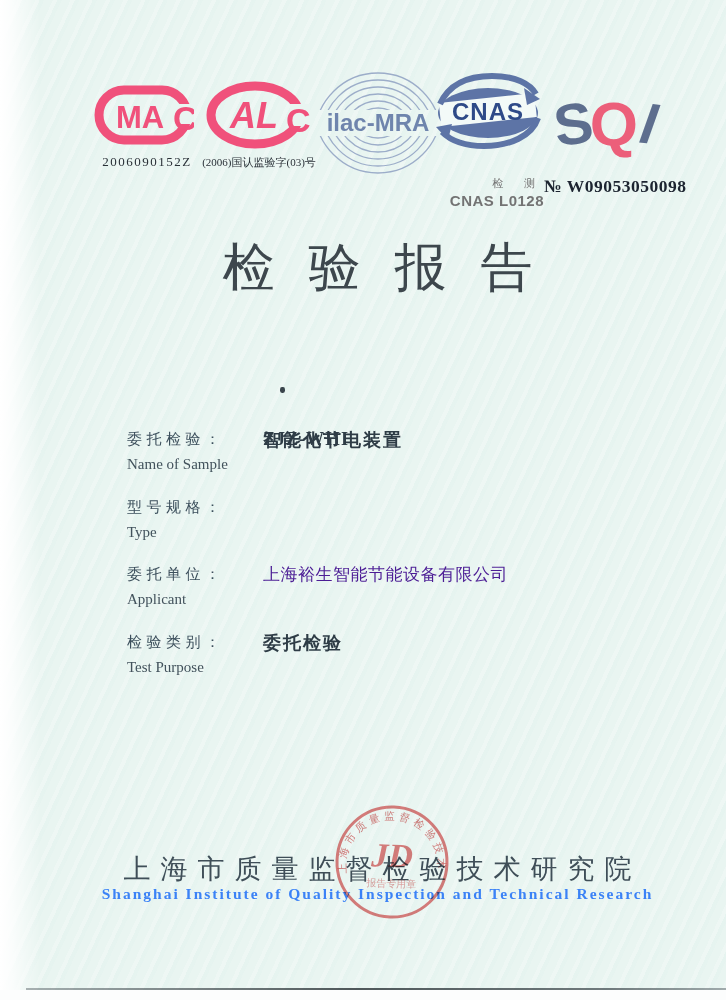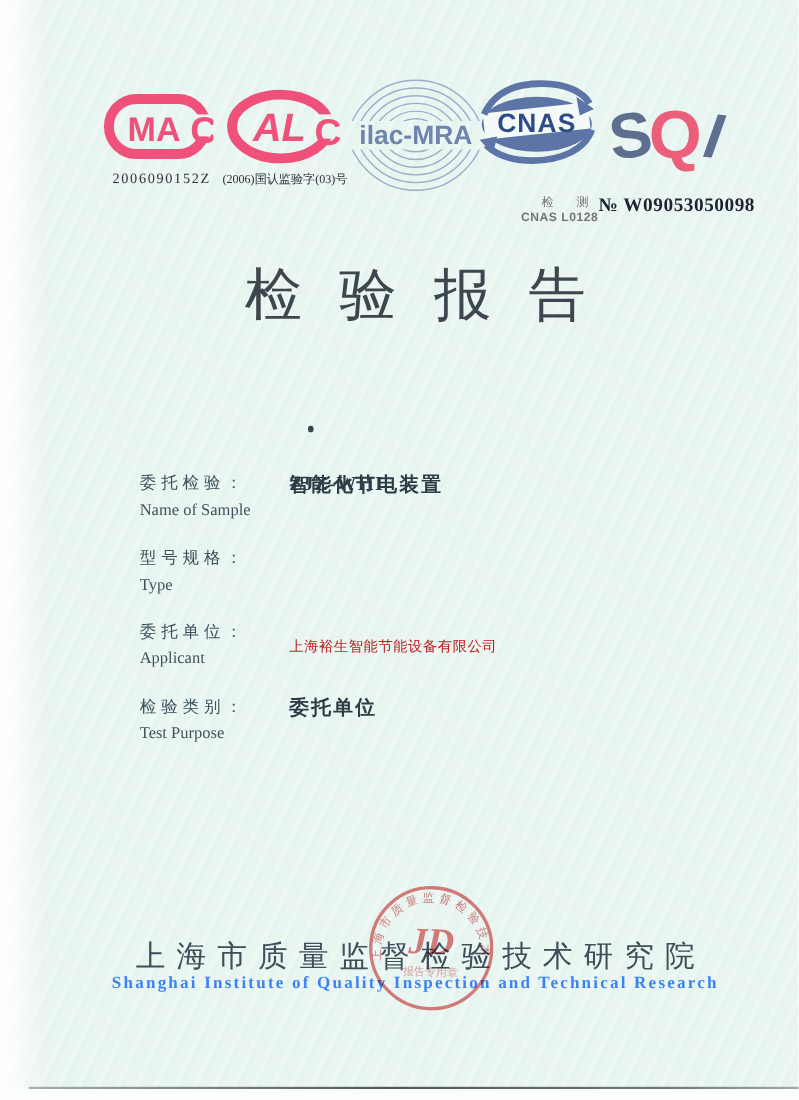--- a/index.html
+++ b/index.html
@@ -14,35 +14,35 @@
   .scan-line{position:absolute;left:26px;right:0;top:988px;height:2px;
     background:linear-gradient(90deg,rgba(95,105,110,.5),rgba(40,48,52,.8) 45%,rgba(60,70,75,.7) 80%,rgba(110,120,125,.5));}
   .bottom-white{position:absolute;left:0;right:0;top:990px;height:10px;background:#fcfdfd;}
 
   .abs{position:absolute;}
   .logo-caption{font-weight:normal;color:#2a3138;text-align:center;}
   .cma-cap{left:88px;top:154px;width:118px;font-size:13px;letter-spacing:1.5px;}
   .cal-cap{left:194px;top:155px;width:130px;font-size:11px;letter-spacing:0px;font-family:"Liberation Serif",serif;}
   .cnas-caps{left:444px;top:152px;width:100px;text-align:right;color:#737373;margin-top:24px;}
   .cnas-cn{font-size:11px;letter-spacing:9px;padding-left:9px;}
-  .cnas-code{font-size:11px;font-weight:bold;font-family:"Liberation Sans",sans-serif;letter-spacing:.5px;margin-top:1px;}
+  .cnas-code{font-size:15px;font-weight:bold;font-family:"Liberation Sans",sans-serif;letter-spacing:.5px;margin-top:1px;}
   .serial{left:544px;top:176px;font-size:17.5px;font-weight:bold;color:#1c2430;letter-spacing:.5px;}
 
   .title-cn{left:0;right:0;top:233px;text-align:center;font-family:"Liberation Sans",sans-serif;
     font-size:52px;font-weight:500;color:#3d474d;letter-spacing:34px;margin-right:-34px;}
   .title-en{left:0;right:0;top:314px;text-align:center;font-family:"Liberation Sans",sans-serif;
     font-size:29px;font-weight:bold;color:#3d474d;letter-spacing:2px;word-spacing:12px;}
   .dot{left:280px;top:387px;width:5px;height:6px;background:#39444b;border-radius:40%;}
 
   .f-label{left:127px;font-size:15px;color:#3c4f5c;letter-spacing:4.5px;}
   .f-en{left:127px;font-size:15px;color:#42525c;}
   .f-value{left:263px;color:#2e3c46;}
   .v0{top:428px;font-size:18px;font-weight:bold;letter-spacing:2px;}
   .v1{top:429px;font-size:18px;font-weight:bold;letter-spacing:1px;}
-  .v2{top:579px;font-size:13px;letter-spacing:.5px;color:#b91c1c;}
+  .v2{top:563px;font-size:17px;letter-spacing:.5px;color:#4c1d95;}
   .v3{top:631px;font-size:18px;font-weight:bold;letter-spacing:2px;}
 
   .footer-cn{left:0;right:0;top:851px;text-align:center;font-size:27px;color:#3f4e58;
     letter-spacing:10px;margin-right:-10px;}
   .footer-en{left:0;right:0;top:885px;text-align:center;font-size:15.5px;font-weight:bold;
     color:#3b82f6;letter-spacing:2px;}
 
   .stamp{left:333px;top:803px;width:118px;height:118px;mix-blend-mode:multiply;transform:rotate(2deg);}
   .edge-stamp{right:-52px;top:410px;width:70px;height:70px;border-radius:50%;
     border:2.5px solid rgba(221,115,125,.55);}
@@ -130,21 +130,21 @@
 
   <div class="abs f-label" style="top:498px;">型号规格：</div>
   <div class="abs f-value v1">ZJZ-WIII</div>
   <div class="abs f-en" style="top:524px;">Type</div>
 
   <div class="abs f-label" style="top:565px;">委托单位：</div>
   <div class="abs f-value v2">上海裕生智能节能设备有限公司</div>
   <div class="abs f-en" style="top:591px;">Applicant</div>
 
   <div class="abs f-label" style="top:633px;">检验类别：</div>
-  <div class="abs f-value v3">委托单位</div>
+  <div class="abs f-value v3">委托检验</div>
   <div class="abs f-en" style="top:659px;">Test Purpose</div>
 
   <div class="abs footer-cn">上海市质量监督检验技术研究院</div>
   <div class="abs footer-en">Shanghai Institute of Quality Inspection and Technical Research</div>
 
   <svg class="abs stamp" viewBox="0 0 118 118">
     <circle cx="59" cy="59" r="55" fill="none" stroke="#dd5f5f" stroke-width="3" opacity="0.8"></circle>
     <defs>
       <path id="stampArc" d="M 14 72 A 46 46 0 1 1 104 72" fill="none"></path>
     </defs>

